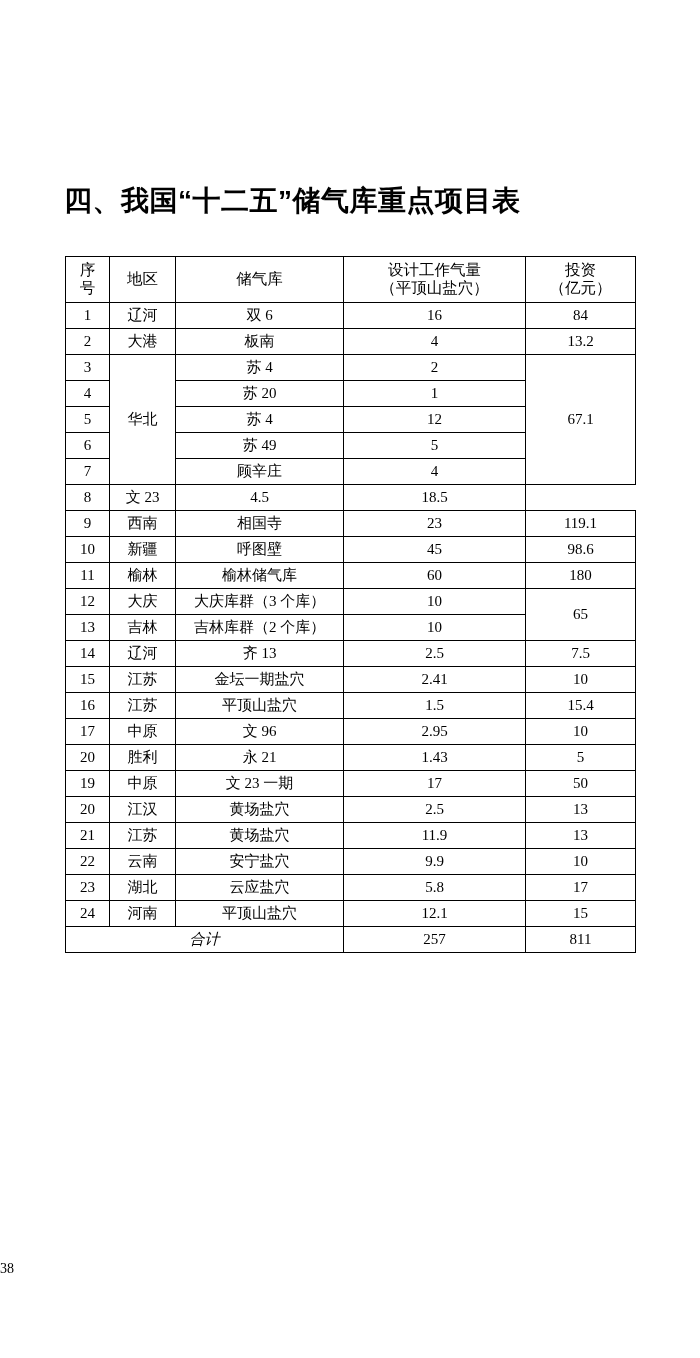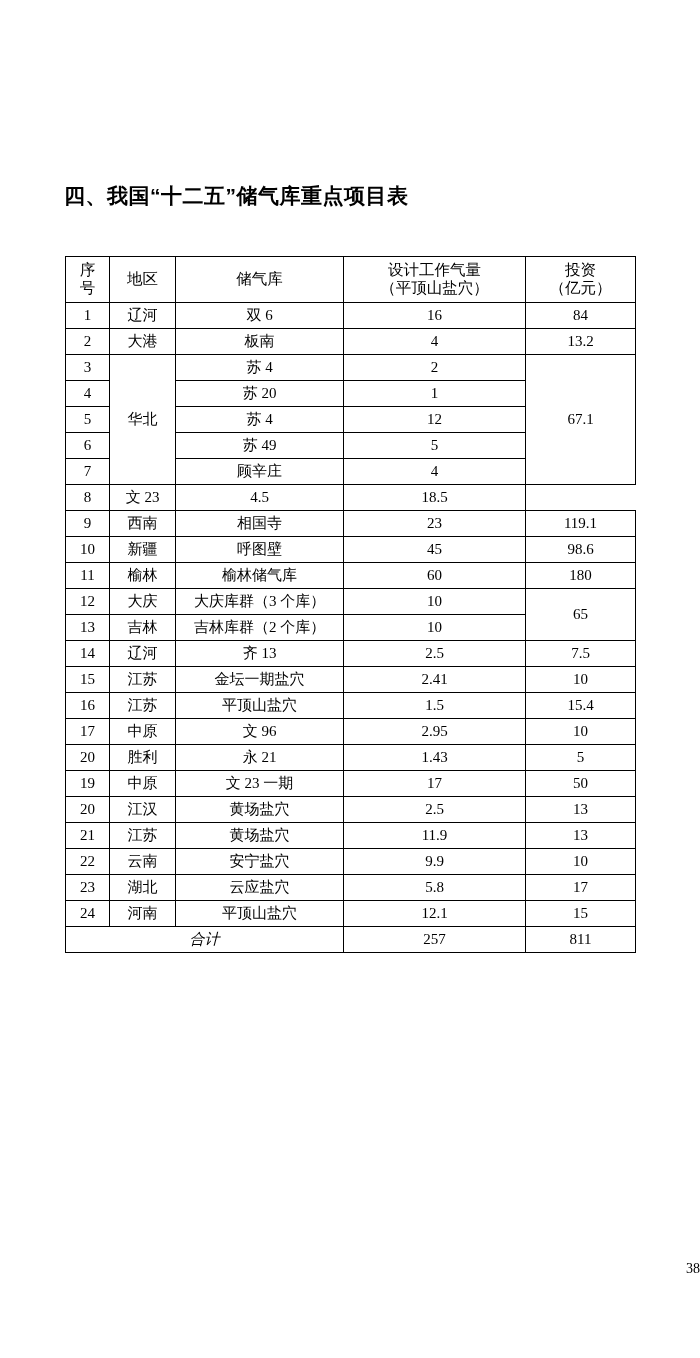--- a/index.html
+++ b/index.html
@@ -20,21 +20,21 @@
     width: 700px;
     height: 1358px;
     box-sizing: border-box;
   }
   .doc-title {
     position: absolute;
     top: 182px;
     left: 64px;
     font-family: "Liberation Sans", "DejaVu Sans", sans-serif;
     font-weight: bold;
-    font-size: 21px;
+    font-size: 28px;
     letter-spacing: 0.5px;
     white-space: nowrap;
   }
   .table-wrap {
     position: absolute;
     top: 256px;
     left: 65px;
     width: 570px;
   }
   table.gas-table {
@@ -67,21 +67,21 @@
   .total-label {
     text-align: left;
     padding-left: 8px;
     font-style: italic;
   }
   .page-number {
     position: absolute;
     top: 1261px;
     left: 0;
     width: 700px;
-    text-align: right;
+    text-align: left;
     font-size: 14px;
     font-family: "Liberation Serif", "DejaVu Serif", serif;
   }
 </style>
 </head>
 <body>
 
 <div class="page">
 
   <div class="doc-title">四、我国“十二五”储气库重点项目表</div>

